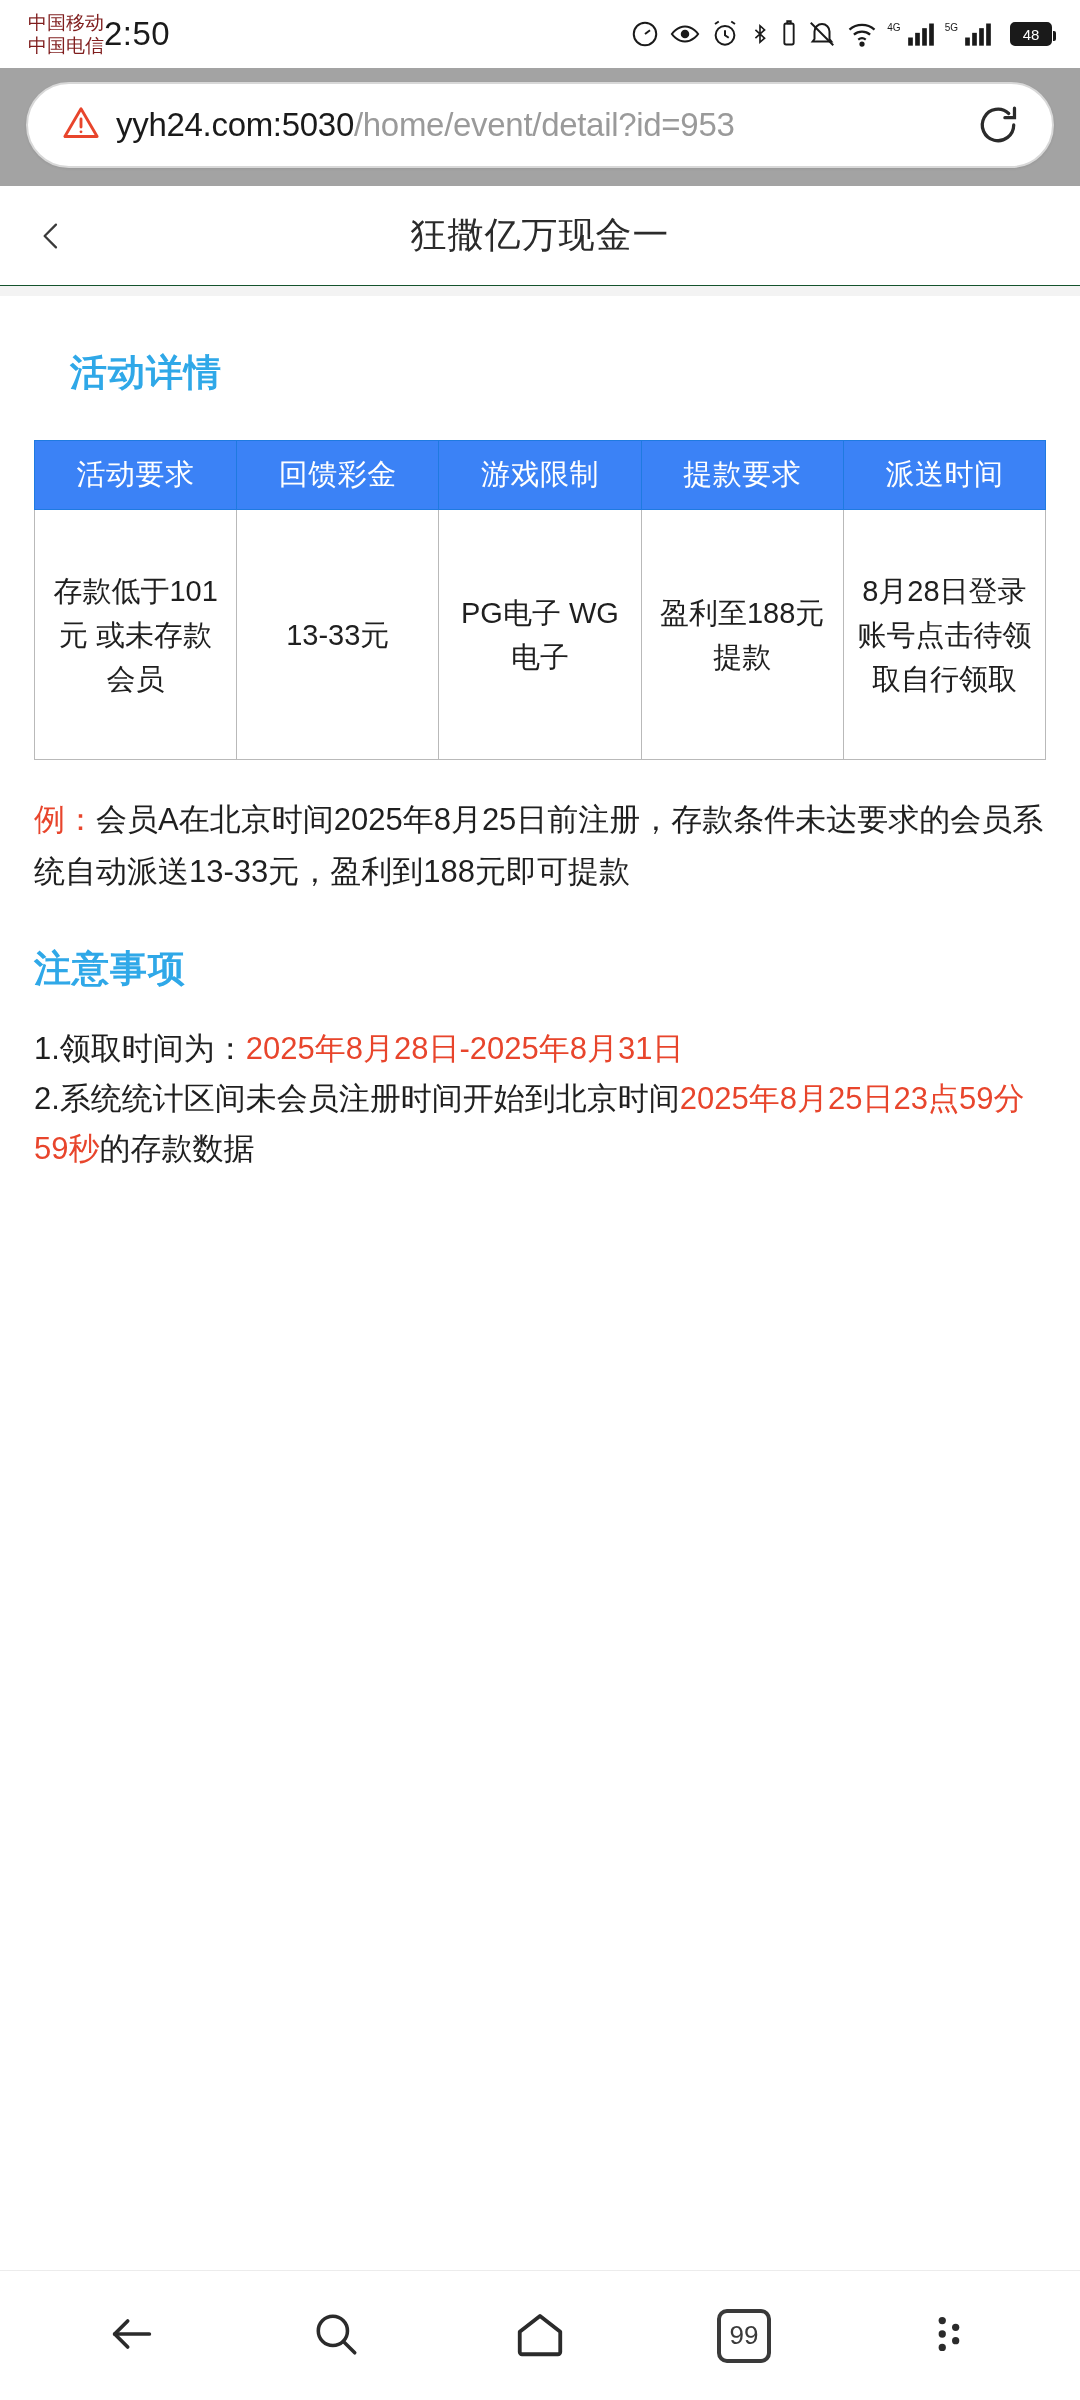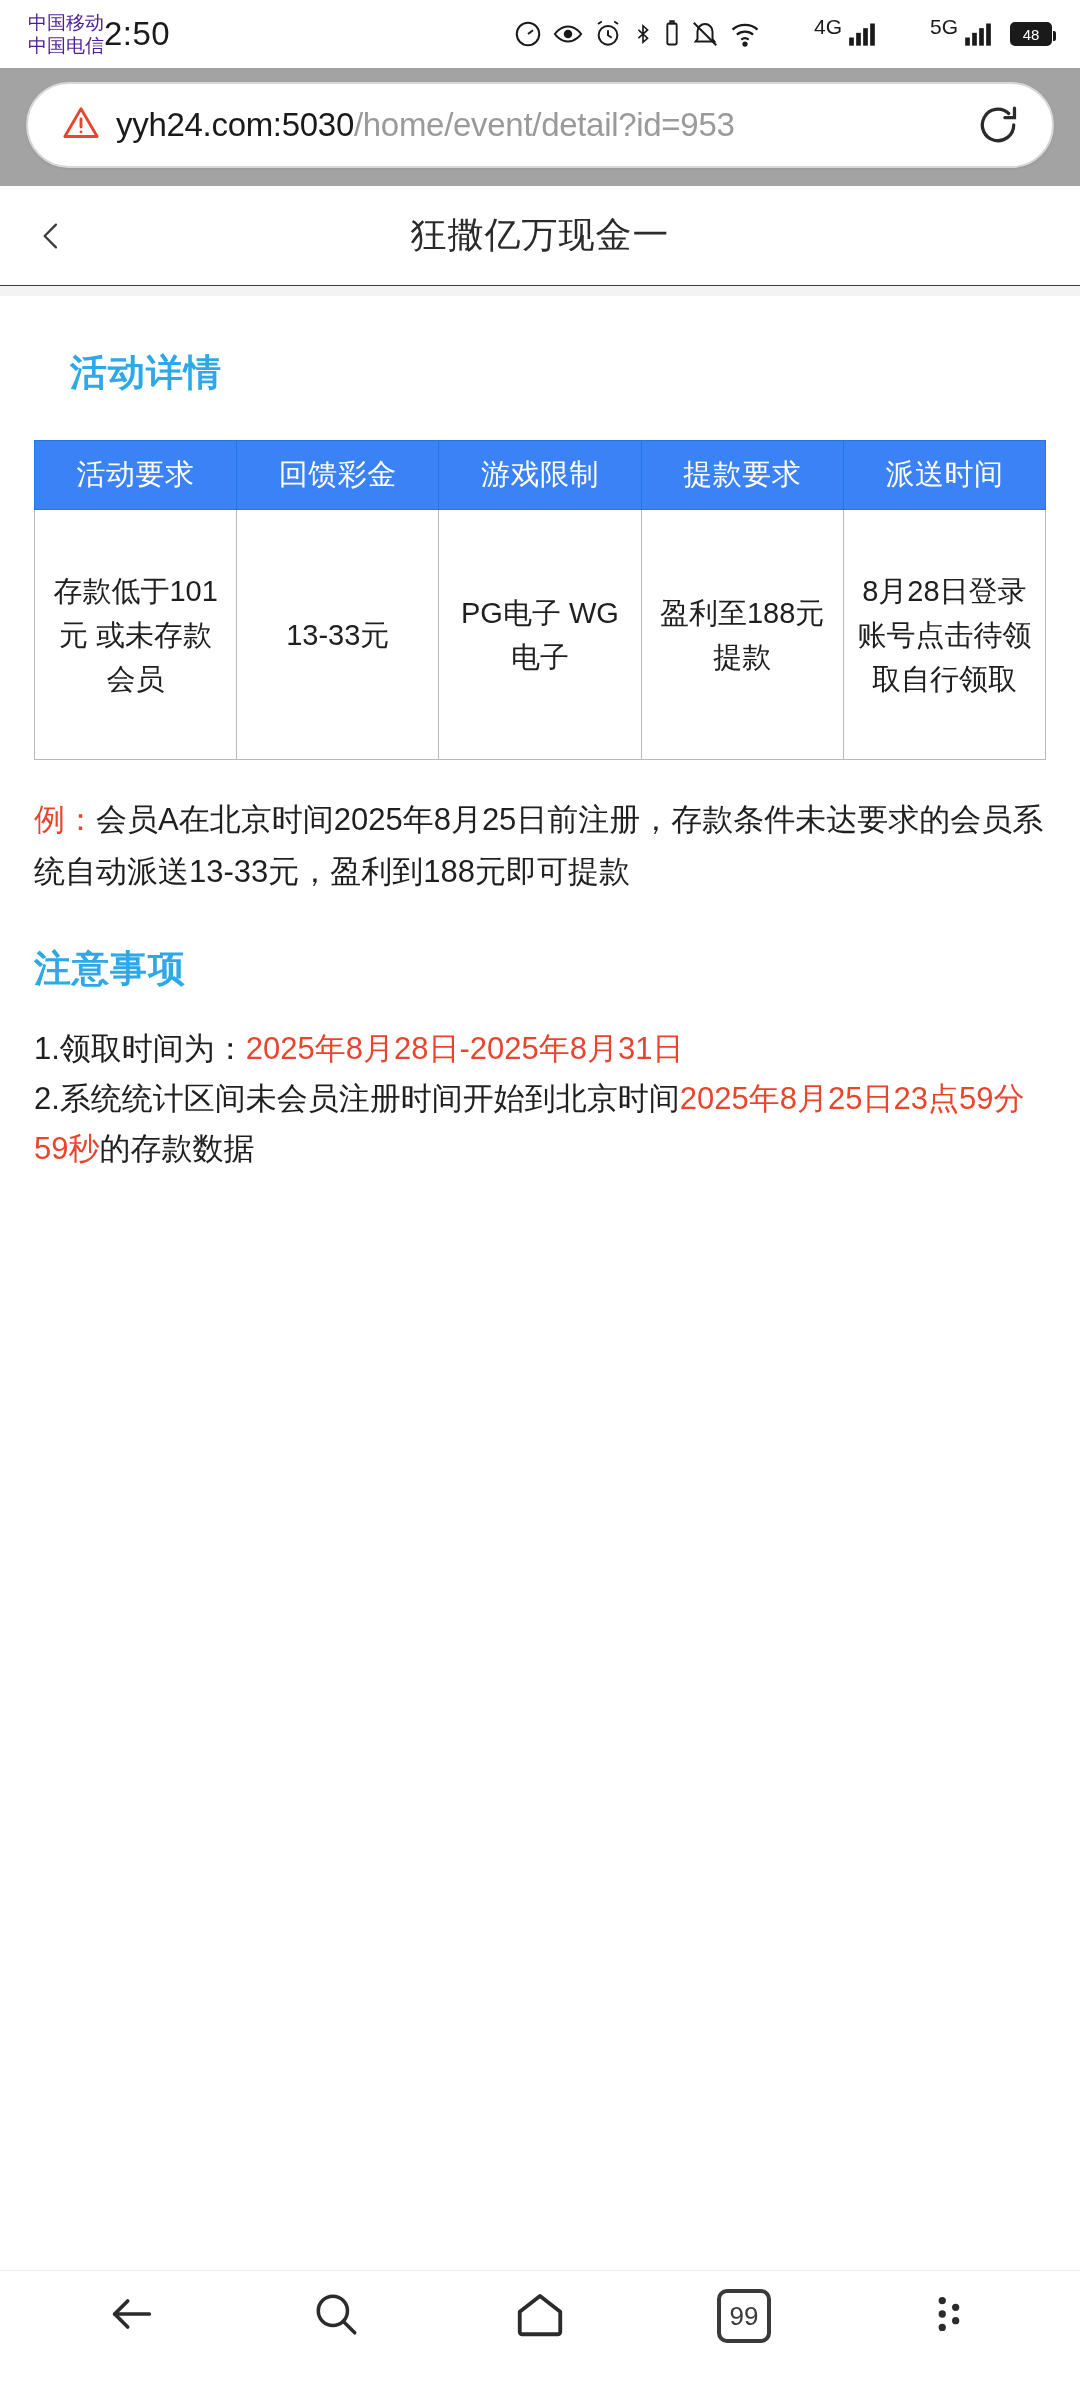--- a/index.html
+++ b/index.html
@@ -19,34 +19,34 @@
     padding: 0 28px;
     background: #ffffff;
     color: #1a1a1a;
   }
   .carriers {
     display: flex;
     flex-direction: column;
     justify-content: center;
     font-size: 19px;
     line-height: 23px;
-    color: #4c1d95;
+    color: #7f1d1d;
   }
   .clock {
     font-size: 33px;
     letter-spacing: 0.5px;
   }
   .status-right {
     margin-left: auto;
     display: flex;
     align-items: center;
     gap: 9px;
   }
   .status-right svg { display: block; }
-  .sig-label { font-size: 21px; position: relative; top: -7px; margin-right: -4px; margin-left: 44px;}
+  .sig-label { font-size: 10px; position: relative; top: -7px; margin-right: -4px;}
   .battery {
     border: 2px solid #1a1a1a;
     border-radius: 5px;
     width: 42px;
     height: 24px;
     font-size: 15px;
     display: flex;
     align-items: center;
     justify-content: center;
     position: relative;
@@ -190,21 +190,21 @@
   }
 
   
   .navbar {
     position: absolute;
     left: 0; right: 0; bottom: 0;
     height: 130px;
     background: #ffffff;
     border-top: 1px solid #ececec;
     display: flex;
-    align-items: flex-start;
+    align-items: center;
     justify-content: space-around;
     padding: 0 30px;
   }
   .nav-item {
     width: 110px;
     height: 90px;
     display: flex;
     align-items: center;
     justify-content: center;
   }

